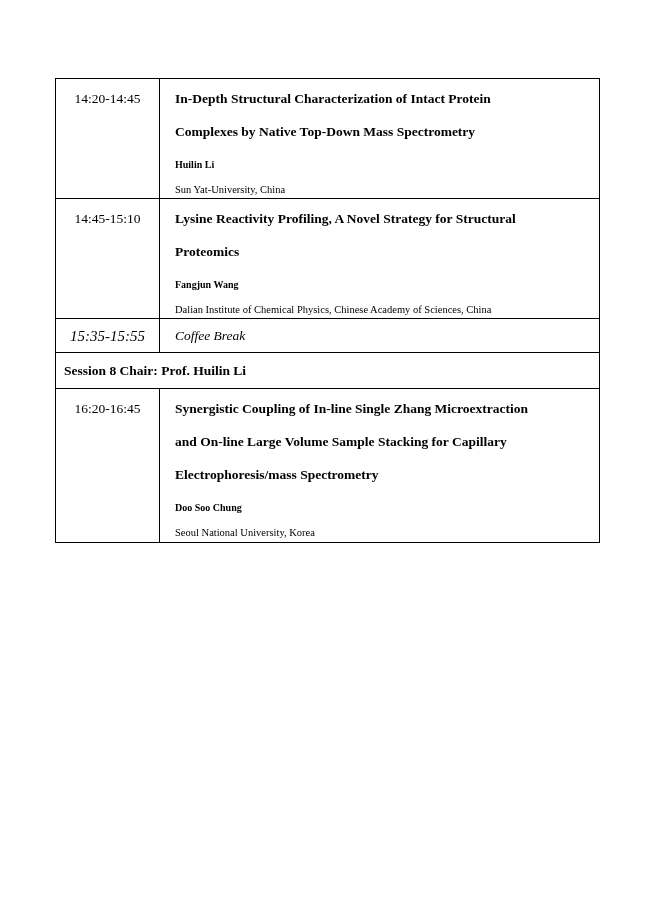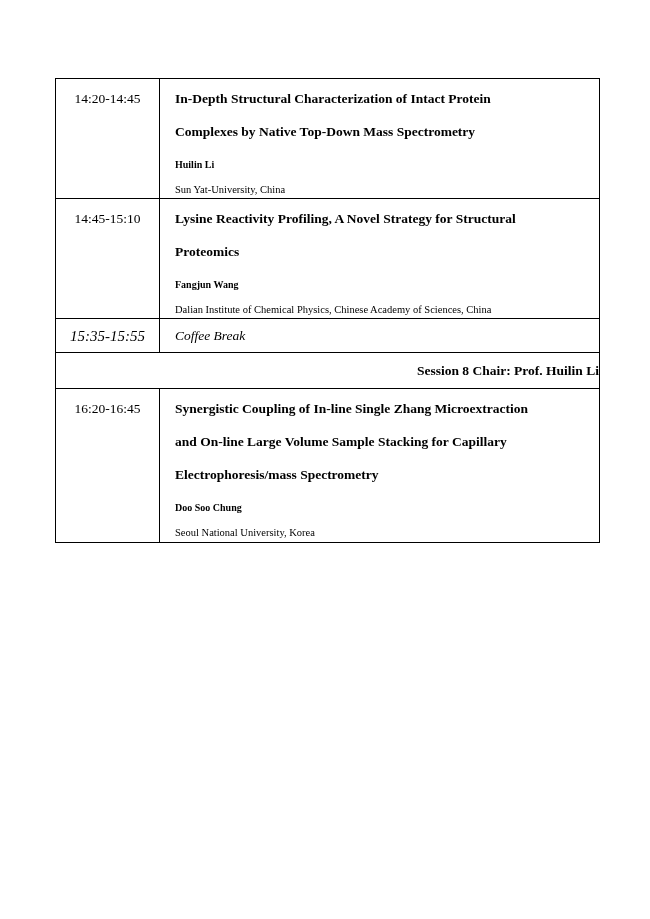--- a/index.html
+++ b/index.html
@@ -20,21 +20,21 @@
   .talk-cell { padding:12px 10px 0 15px; }
   .title-line { font-weight:bold; font-size:13.5px; line-height:16px; margin-bottom:17px; }
   .speaker { font-weight:bold; font-size:10px; line-height:15px; margin-bottom:11px; }
   .affiliation { font-size:10.5px; line-height:13px; }
   .break-time-cell { text-align:center; padding-top:9px; font-size:15px; font-style:italic; }
   .break-label-cell { padding:9px 0 0 15px; font-size:13.5px; font-style:italic; }
   .session-cell { padding:10px 0 0 8px; font-size:13.5px; font-weight:bold; }
   tr.r-talk { height:120px; }
   tr.r-talk3 { height:121px; }
   tr.r-break { height:34px; }
-  tr.r-session { height:36px;text-align:right; }
+  tr.r-session { height:36px; }
   tr.r-talk-last { height:154px; }
 </style>
 </head>
 <body>
 
 <div class="page">
   <table class="schedule">
     <colgroup>
       <col class="col-time">
       <col>

